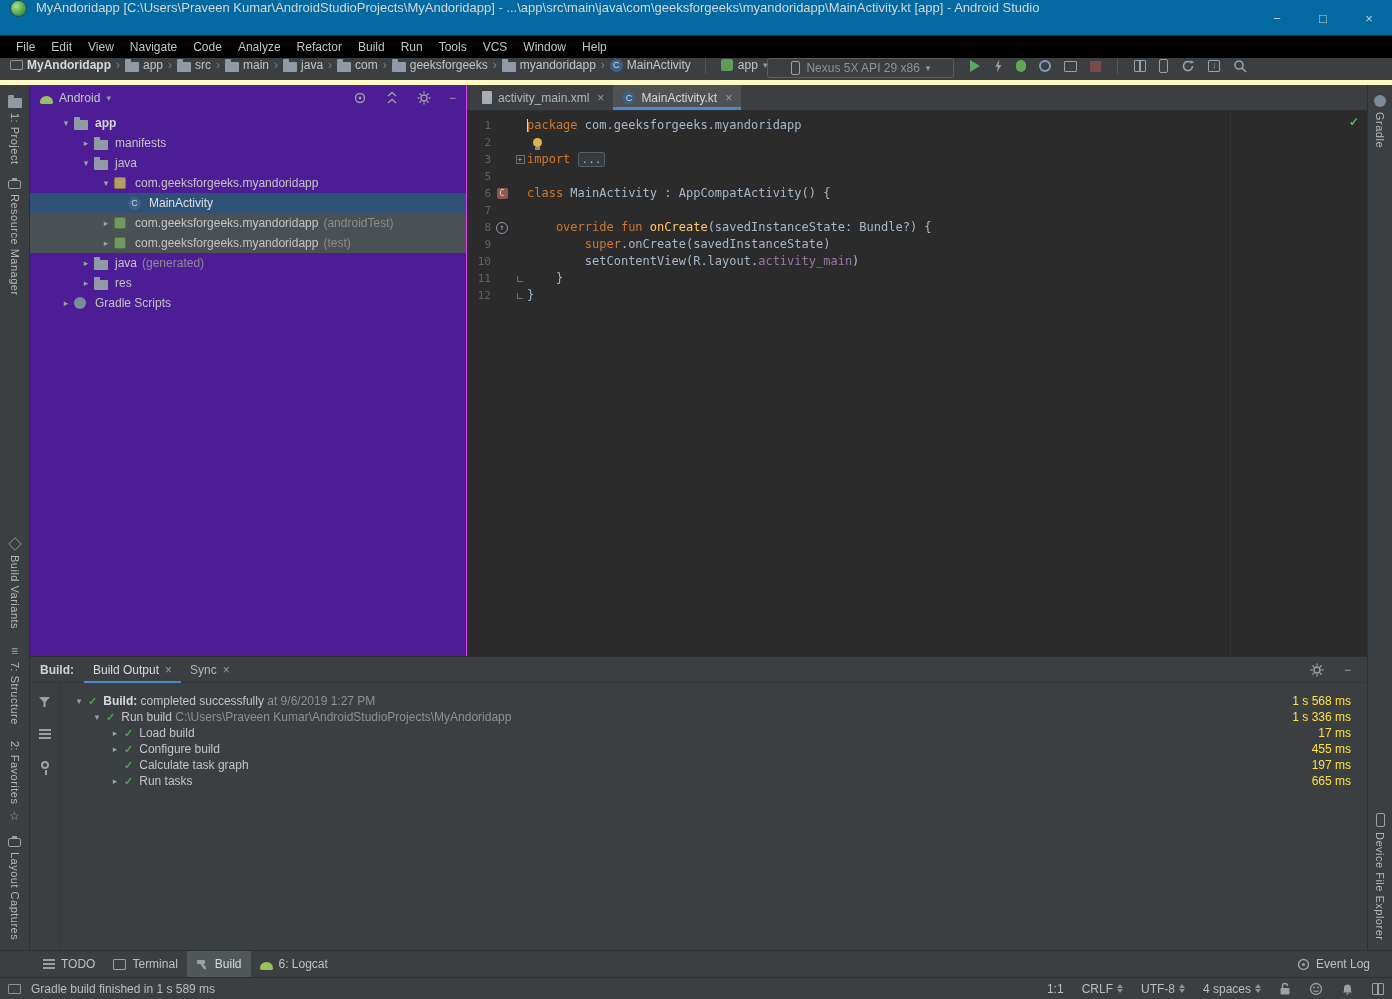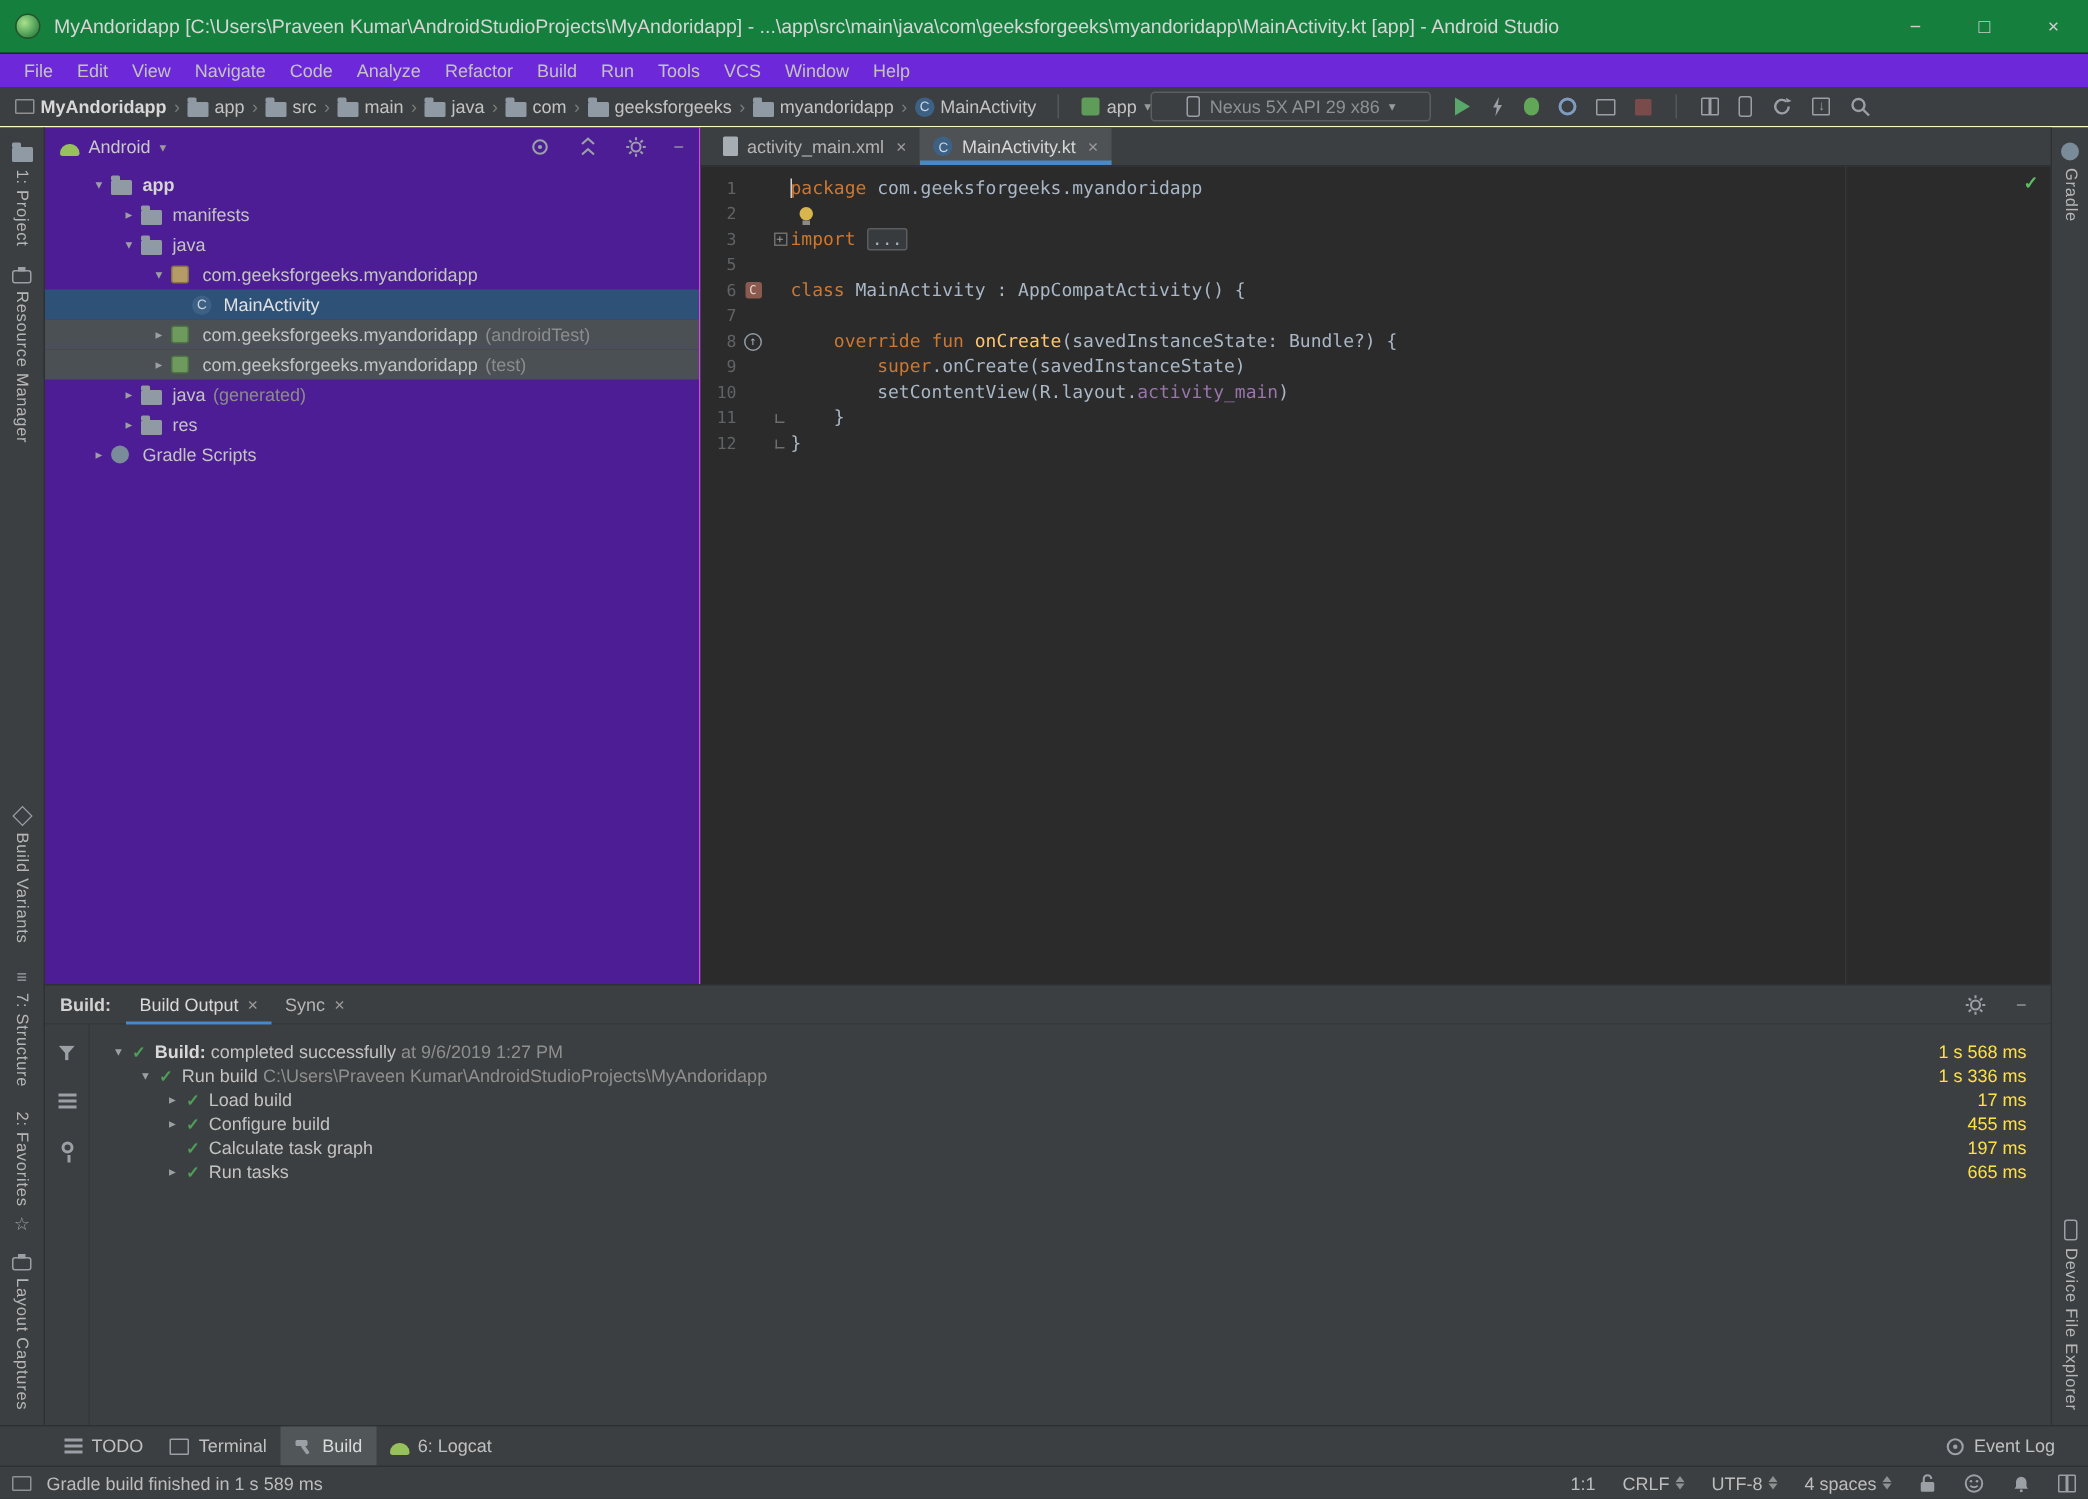--- a/index.html
+++ b/index.html
@@ -1,31 +1,31 @@
 <!DOCTYPE html>
 <html><head>
 <meta charset="utf-8">
 <style>
   *{margin:0;padding:0;box-sizing:border-box}
   html,body{width:1392px;height:999px;overflow:hidden;background:#2b2b2b;font-family:"Liberation Sans",sans-serif;color:#bbbbbb}
   .app{position:absolute;inset:0;background:#3c3f41}
 
   
-  .titlebar{position:absolute;top:0;left:0;right:0;height:36px;background:#15803d;display:flex;align-items:center;padding-left:10px;border-bottom:1px solid #1f2122}
+  .titlebar{position:absolute;top:0;left:0;right:0;height:36px;background:#0369a1;display:flex;padding-left:10px;border-bottom:1px solid #1f2122}
   .as-logo{width:17px;height:17px;border-radius:50%;background:radial-gradient(circle at 35% 35%,#a8e28d,#3b8f4a 72%);border:1px solid #24512c;flex:none}
   .title-text{margin-left:9px;font-size:13px;color:#d6d6d6;white-space:nowrap}
   .win-controls{margin-left:auto;display:flex;height:36px}
   .win-btn{width:46px;display:flex;align-items:center;justify-content:center;color:#cfcfcf;font-size:13px}
 
   
-  .menubar{position:absolute;top:36px;left:0;right:0;height:22px;background:#6d28d9;display:flex;align-items:center;padding-left:8px;font-size:12px}
+  .menubar{position:absolute;top:36px;left:0;right:0;height:22px;background:#000000;display:flex;align-items:center;padding-left:8px;font-size:12px}
   .menu-item{padding:0 8px;line-height:22px;color:#c3c3c3}
 
   
-  .toolbar{position:absolute;top:58px;left:0;right:0;height:27px;background:#3c3f41;border-bottom:1px solid #fef9c3;display:flex;align-items:center;padding:0 10px;font-size:12px;white-space:nowrap}
+  .toolbar{position:absolute;top:58px;left:0;right:0;height:27px;background:#3c3f41;border-bottom:5px solid #fef9c3;display:flex;align-items:flex-start;padding:0 10px;font-size:12px;white-space:nowrap}
   .bc-item{display:flex;align-items:center;gap:4px;color:#c3c3c3}
   .bc-first span{font-weight:bold;color:#d8d8d8}
   .bc-sep{color:#7e7e7e;margin:0 5px;font-size:12px}
   .combo{display:flex;align-items:center;gap:5px;margin-left:12px;color:#c3c3c3}
   .combo .dd{font-size:9px;color:#9a9a9a}
   .device-combo{border:1px solid #5b5e60;border-radius:3px;height:20px;padding:0 23px;color:#8e9294;display:flex;align-items:center;gap:6px;min-width:152px}
   .tb-icons{display:flex;align-items:center;gap:13px;margin-left:16px}
   .tb-sep{width:1px;height:16px;background:#54575a;margin:0 3px}
 
   

